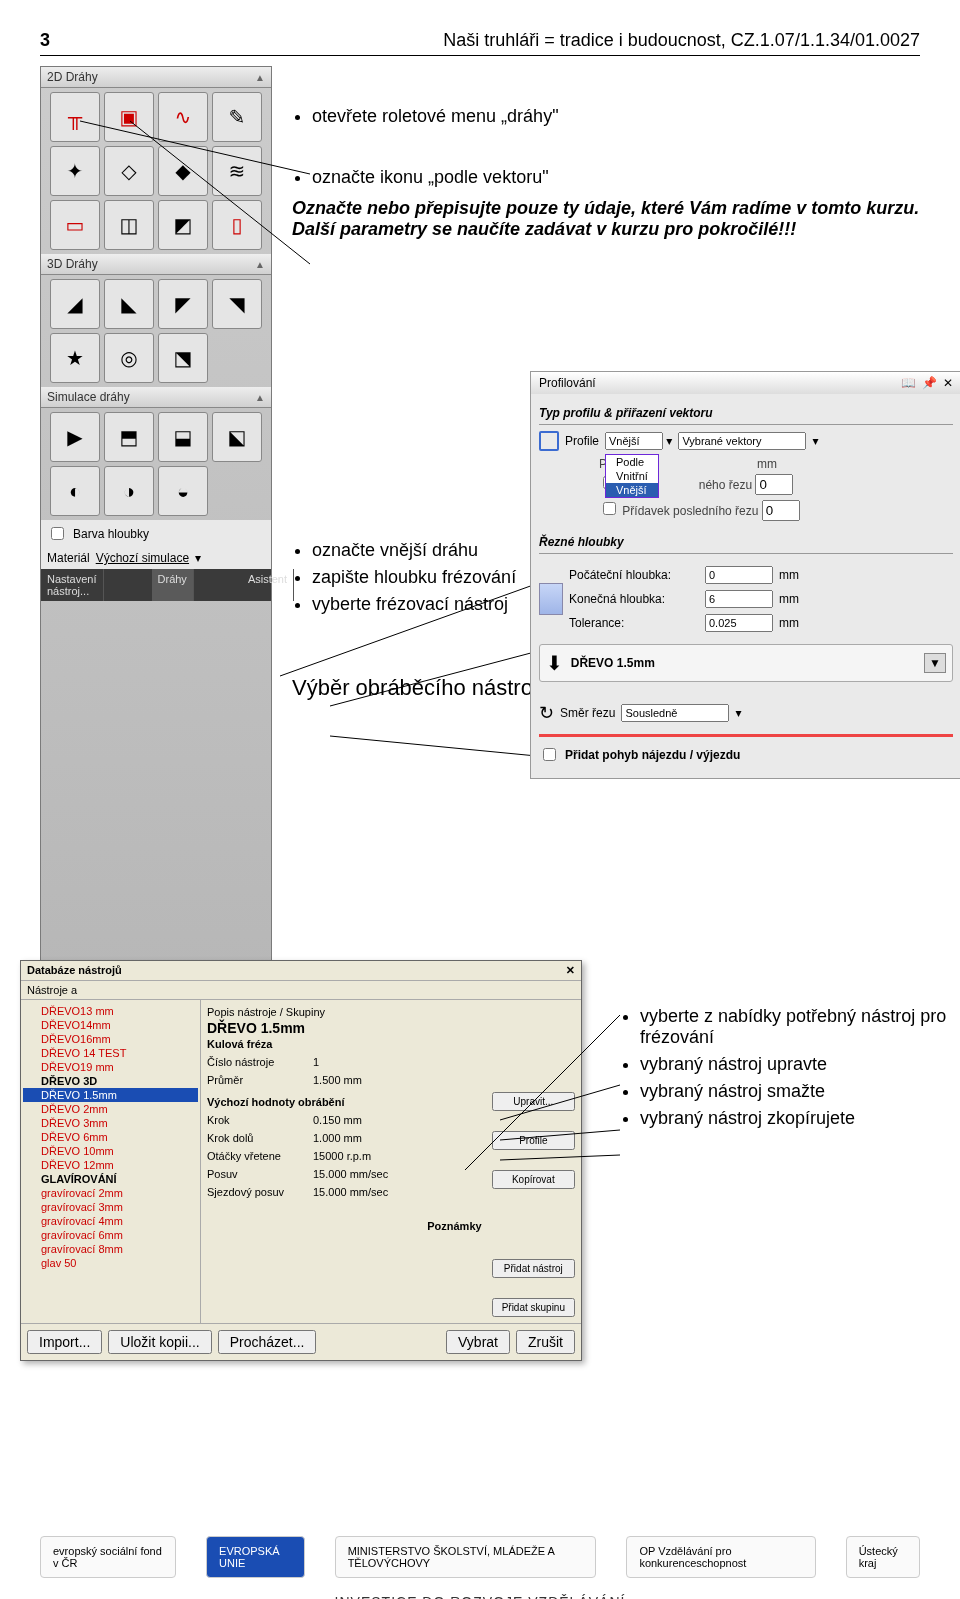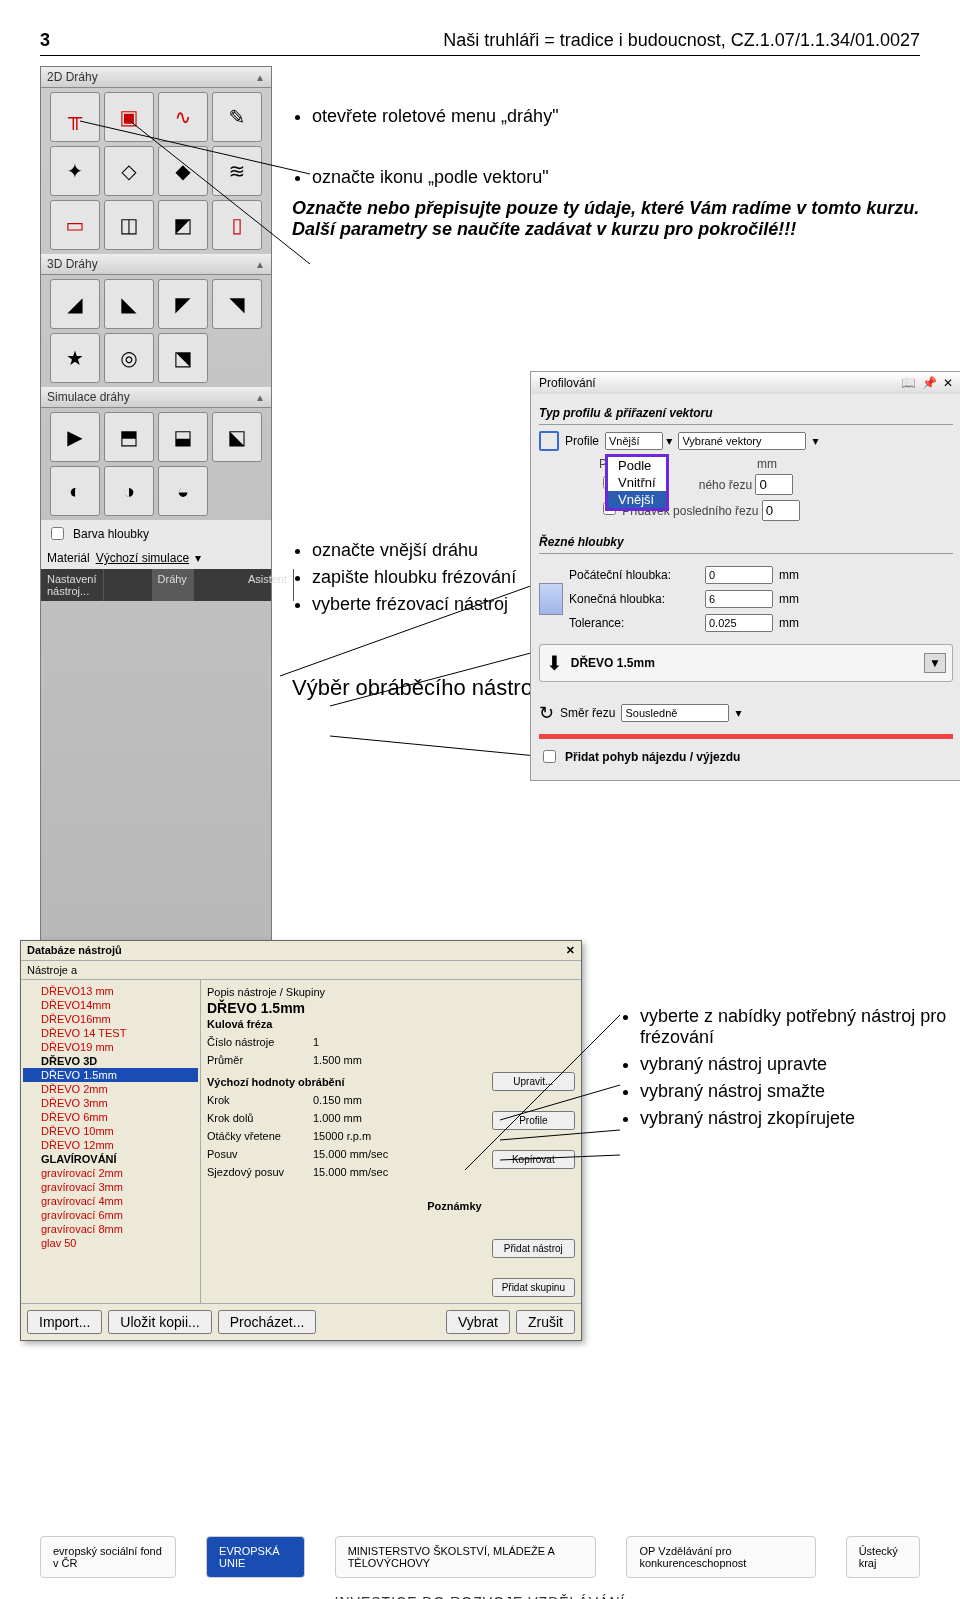--- a/index.html
+++ b/index.html
@@ -95,21 +95,21 @@
   .hdr-ital { font-style:italic; font-weight:bold; border-bottom:1px solid #999; padding:4px 0;}
   .row-flex { display:flex; align-items:center; gap:6px; margin:6px 0;}
   .row-flex input[type=text]{ font-size:11px; padding:1px 2px;}
   .pridavek-lines { margin-left:60px; font-size:12px; color:#444;}
   .tool-box {
     background:#f5f5f5; border:1px solid #aaa; border-radius:3px;
     display:flex; align-items:center; gap:8px; padding:6px; margin:6px 0;
   }
   .db-dialog {
     position:absolute;
-    top:940px; left:20px;
+    top:960px; left:20px;
     width:560px;
     border:1px solid #666;
     background:#ece9d8;
     font-size:11px;
     box-shadow: 3px 3px 6px rgba(0,0,0,.3);
   }
   .db-title { background:#ece9d8; padding:3px 6px; font-weight:bold; border-bottom:1px solid #aaa; display:flex; justify-content:space-between;}
   .db-body { display:flex; }
   .db-tree {
     width:175px; border-right:1px solid #aaa; padding:4px 2px;
@@ -132,22 +132,22 @@
     display:flex; gap:30px; align-items:center; justify-content:center;
   }
   .logo-box {
     border:1px solid #ccc; padding:8px 12px; font-size:11px;
     background:#fafafa; border-radius:4px;
   }
   .invest { text-align:center; font-size:14px; color:#333; margin-top:16px; letter-spacing:1px;}
   .icon-red { color:#c00;}
   .profile-select-list {
     position:absolute; top:22px; left:0;
-    background:#fff; border:3px solid #6d28d9;
-    font-size:13px; z-index:5;
+    background:#fff; border:1px solid #6d28d9;
+    font-size:11px; z-index:5;
   }
   .profile-select-list div{ padding:1px 10px;}
   .profile-select-list .hl{ background:#2a5db0; color:#fff;}
   .right-side-bullets{ margin-top: 300px;}
   h3.vyber { font-size:22px; font-weight:normal; margin-top:60px;}
 </style>
 </head>
 <body>
 
 <div class="page">
@@ -318,21 +318,21 @@
           <b>DŘEVO 1.5mm</b>
           <span style="margin-left:auto;border:1px solid #888;padding:2px 4px;background:#ddd;">▼</span>
         </div>
 
         <div class="row-flex" style="margin-top:20px;">
           <span style="font-size:18px;">↻</span>
           <span>Směr řezu</span>
           <input type="text" style="width: 100px;" value="Sousledně">
           <span>▾</span>
         </div>
-        <div class="row-flex" style="margin-top:10px;border-top:5px solid #ef4444;padding-top:8px;">
+        <div class="row-flex" style="margin-top:10px;border-top:3px solid #ef4444;padding-top:8px;">
           <input type="checkbox" style="">
           <b>Přidat pohyb nájezdu / výjezdu</b>
         </div>
       </div>
     </div>
 
   </div>
 
   <div class="db-dialog">
     <div class="db-title">

